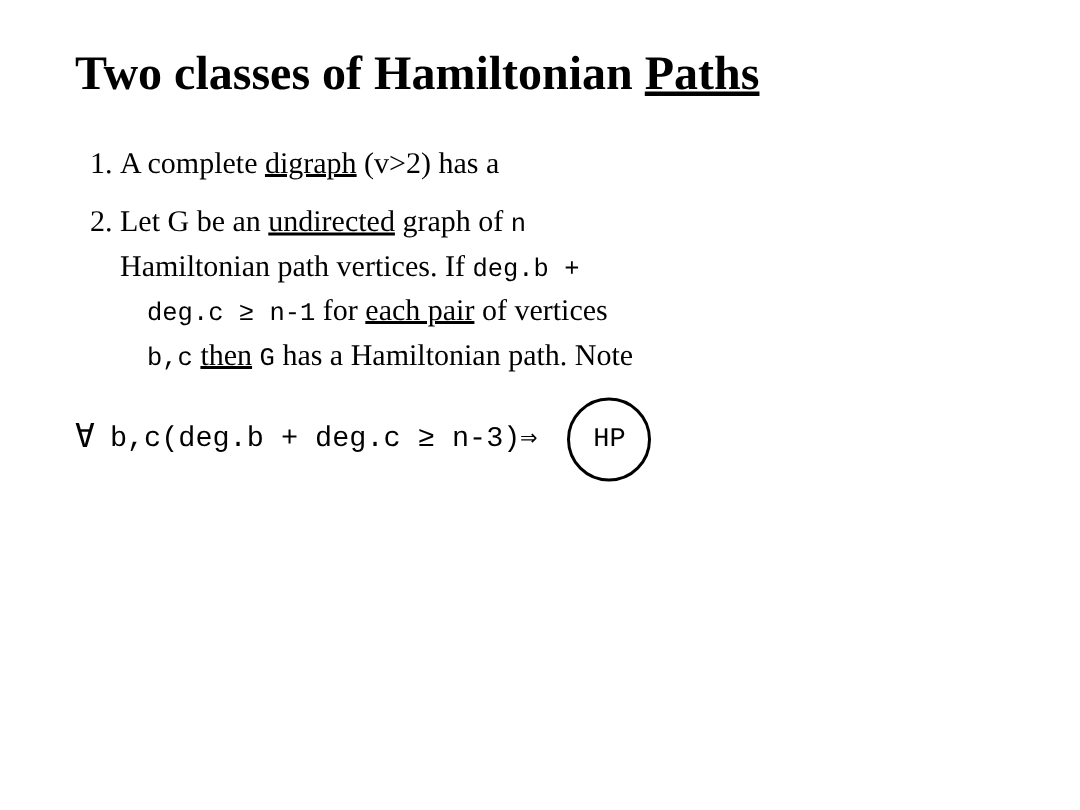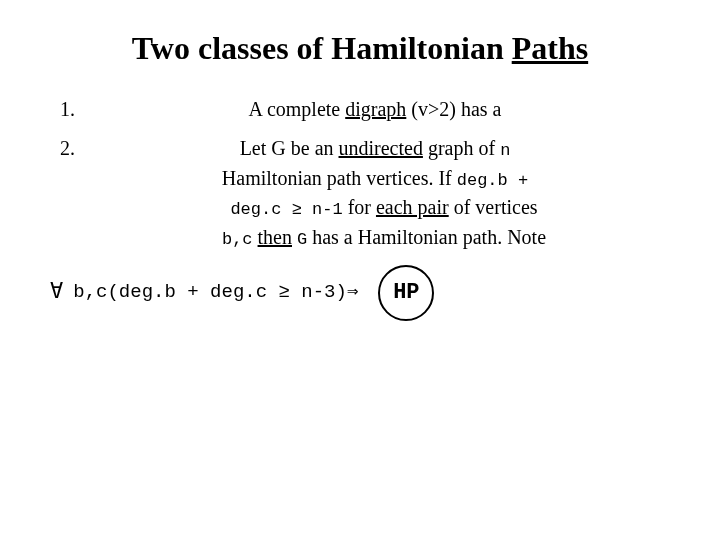--- a/index.html
+++ b/index.html
@@ -11,21 +11,20 @@
       overflow: hidden;
       font-family: 'Times New Roman', Times, serif;
       color: #000000;
     }
 
     .slide {
       width: 720px;
       height: 540px;
       padding: 30px 50px 30px 50px;
       position: relative;
-      text-align: center;
     }
 
     .title {
       font-size: 32px;
       font-weight: bold;
       margin-bottom: 28px;
       letter-spacing: 0px;
     }
 
     .title .underline {
@@ -74,22 +73,22 @@
 
     .circle-hp {
       width: 56px;
       height: 56px;
       border-radius: 50%;
       border: 2px solid #000;
       display: flex;
       align-items: center;
       justify-content: center;
       font-family: 'Courier New', Courier, monospace;
-      font-size: 22px;
-      font-weight: bold;
+      font-size: 18px;
+      font-weight: normal;
       margin-left: 10px;
       flex-shrink: 0;
     }
 
     .footer-note {
       font-size: 17px;
       margin-top: 14px;
     }
 
     .indent-continuation {

